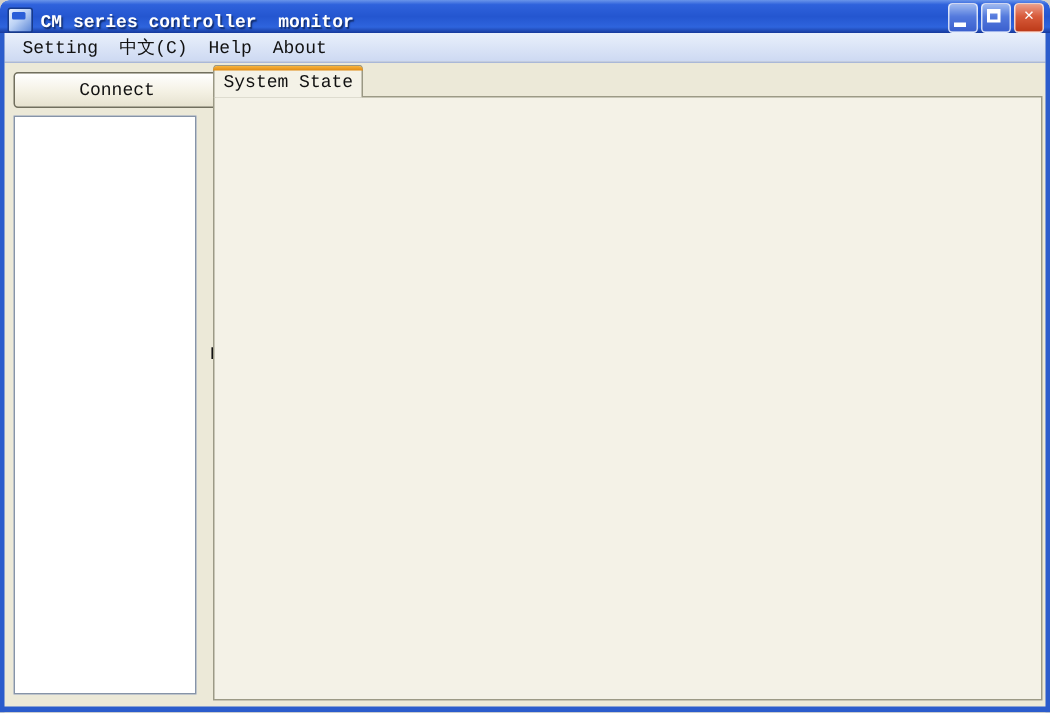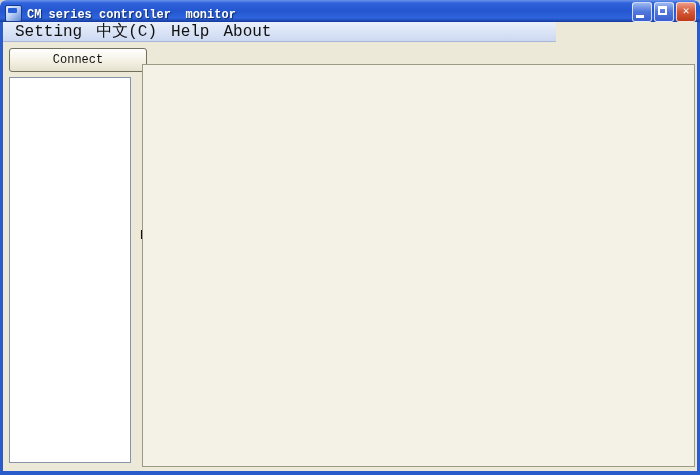--- a/index.html
+++ b/index.html
@@ -19,23 +19,23 @@
     background:linear-gradient(180deg,#9db9f0 0%,#5379dd 45%,#3a5fce 100%);position:relative;cursor:default;}
   .wbtn.close{background:linear-gradient(180deg,#eb9c88 0%,#d75a3a 45%,#bc3a18 100%);
     color:#fff;font-size:11px;line-height:16px;text-align:center;font-weight:bold;}
   .wbtn.min::after{content:"";position:absolute;left:3px;bottom:3px;width:8px;height:3px;background:#fff;}
   .wbtn.max::after{content:"";position:absolute;left:3px;top:3px;width:9px;height:9px;
     border:2px solid #fff;border-top-width:3px;box-sizing:border-box;}
   .frame-l,.frame-r{position:absolute;top:22px;bottom:0;width:3px;background:#2b5ccc;}
   .frame-l{left:0}.frame-r{right:0}
   .frame-b{position:absolute;left:0;bottom:0;width:700px;height:4px;background:#2b5ccc;}
   
-  .menubar{position:absolute;left:3px;top:22px;width:553px;height:20px;
+  .menubar{position:absolute;left:3px;top:22px;width:694px;height:20px;
     background:linear-gradient(180deg,#e9f0fb 0%,#cdd9f2 100%);border-bottom:1px solid #aab8d8;
-    display:flex;align-items:center;gap:14px;padding-left:12px;box-sizing:border-box;font-size:16px;color:#111;}
+    display:flex;align-items:center;gap:14px;padding-left:12px;box-sizing:border-box;font-size:12px;color:#111;}
   .mitem{cursor:default;}
   
   .btn{background:linear-gradient(180deg,#ffffff 0%,#f4f1e4 55%,#e6e2cf 100%);
     border:1px solid #716f5e;border-radius:3px;font-family:"Liberation Mono",monospace;
     font-size:12px;color:#111;cursor:default;}
   .connect{position:absolute;left:9px;top:48px;width:138px;height:24px;}
   .listbox{position:absolute;left:9px;top:77px;width:122px;height:386px;background:#fff;
     border:1px solid #8694a8;box-sizing:border-box;}
   
   .tabs{position:absolute;left:142px;top:45px;height:20px;display:flex;align-items:flex-end;gap:2px;z-index:3;}
@@ -93,20 +93,21 @@
   </div>
 
   <div class="frame-l"></div>
   <div class="frame-r"></div>
   <div class="frame-b"></div>
 
   <button class="btn connect">Connect</button>
   <div class="listbox"></div>
 
   <div class="tabs">
+    <div class="tab active">System State</div>
   </div>
   <div class="panel"></div>
 
   <svg style="left:183px;top:72px" width="72" height="78" viewBox="0 0 72 78">
     <g transform="translate(18,4) skewX(-14)">
       <rect x="0" y="0" width="44" height="70" rx="2" fill="#fff" stroke="#1c8a2e" stroke-width="3"></rect>
       <rect x="3.5" y="3.5" width="11" height="13.5" fill="#22a044"></rect>
       <rect x="16.5" y="3.5" width="11" height="13.5" fill="#b8e0b0"></rect>
       <rect x="29.5" y="3.5" width="11" height="13.5" fill="#22a044"></rect>
       <rect x="3.5" y="19.5" width="11" height="13.5" fill="#b8e0b0"></rect>

